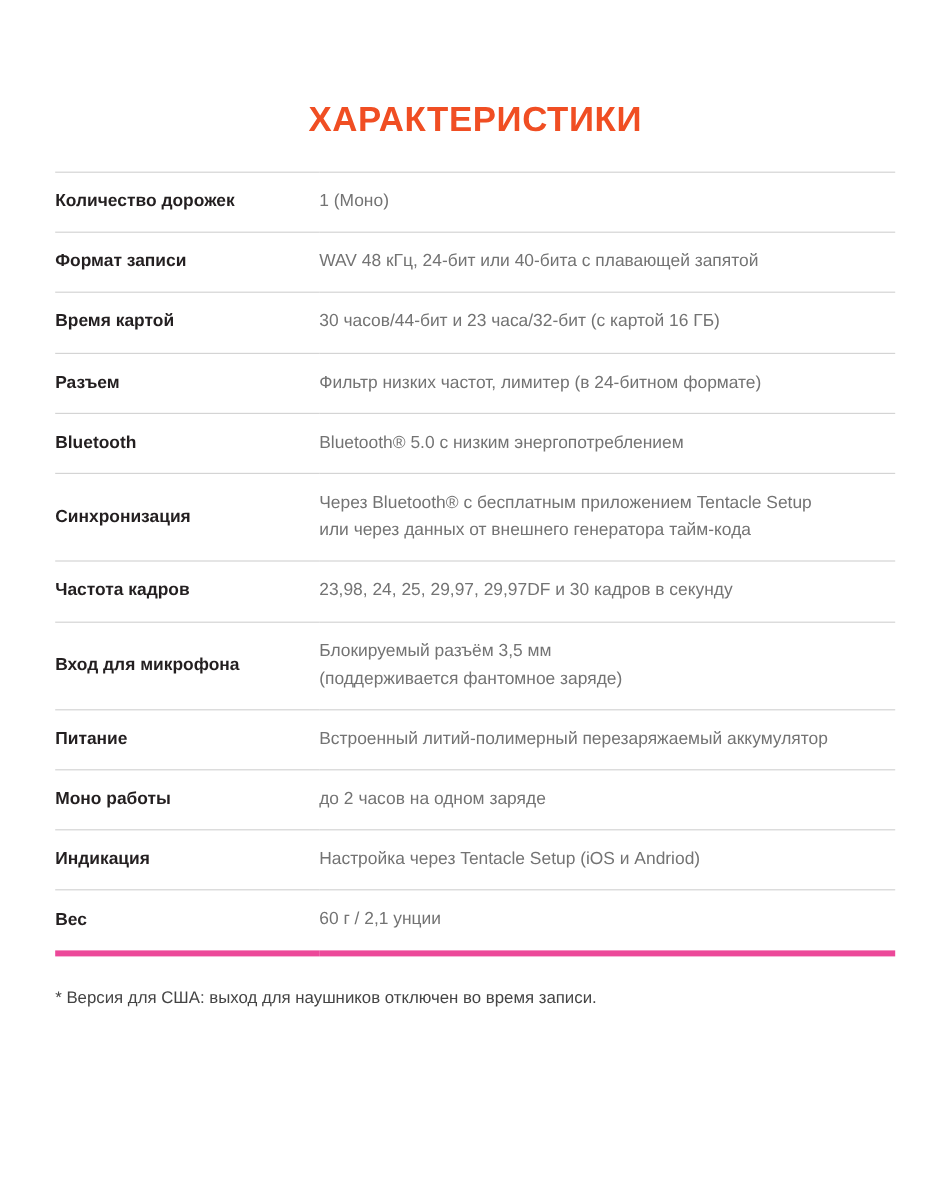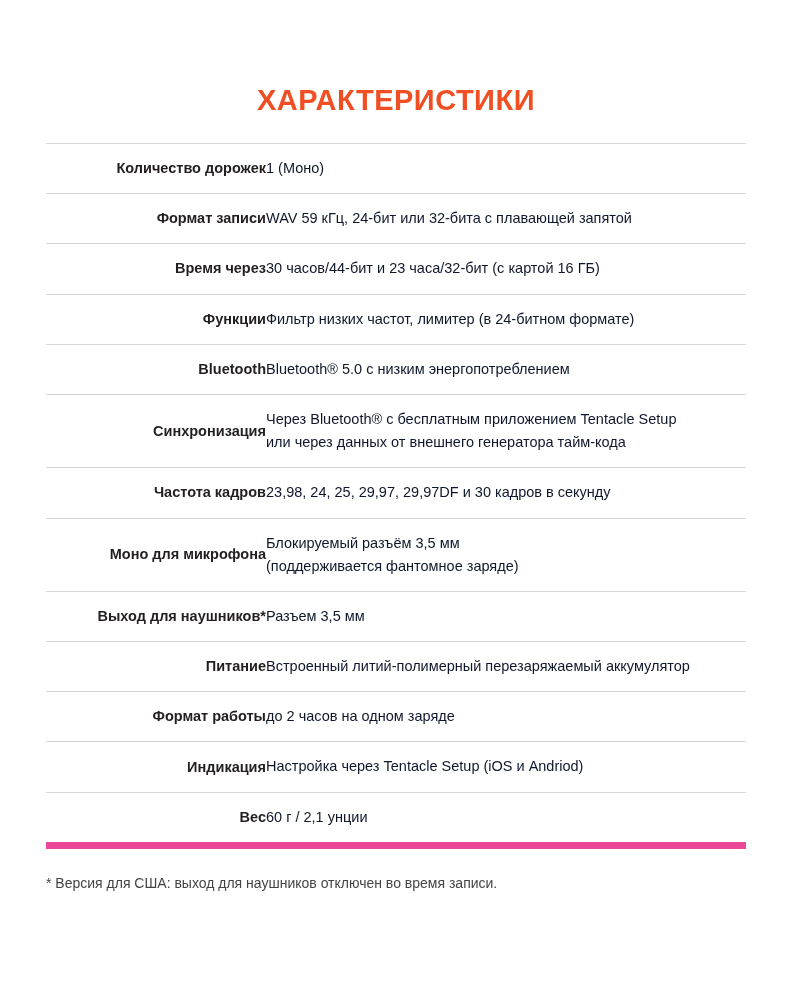--- a/index.html
+++ b/index.html
@@ -35,38 +35,38 @@
   table.spec {
     width: 700px;
     margin: 0 auto;
     border-collapse: collapse;
     table-layout: fixed;
   }
   table.spec tr {
     border-top: 1px solid #d4d4d4;
   }
   table.spec tr:last-child {
-    border-bottom: 7px solid #ec4899;
+    border-bottom: 5px solid #ec4899;
   }
   table.spec td {
     vertical-align: middle;
     padding: 13px 0;
   }
   td.label {
     width: 220px;
-    text-align: right;
+    text-align: left;
     padding-right: 22px;
     font-size: 14.5px;
     font-weight: bold;
     color: #231f20;
     line-height: 1.45;
   }
   td.value {
     font-size: 14.5px;
-    color: #0f172a;
+    color: #737373;
     line-height: 1.6;
     padding-left: 2px;
   }
   td.value .line {
     display: block;
   }
   .footnote {
     width: 700px;
     margin: 0 auto;
     padding-top: 26px;
@@ -85,31 +85,31 @@
     <tbody>
         <tr>
           <td class="label">Количество дорожек</td>
           <td class="value">
             <span class="line">1  (Моно)</span>
           </td>
         </tr>
         <tr>
           <td class="label">Формат записи</td>
           <td class="value">
-            <span class="line">WAV 59 кГц, 24-бит или 32-бита с плавающей запятой</span>
+            <span class="line">WAV 48 кГц, 24-бит или 40-бита с плавающей запятой</span>
           </td>
         </tr>
         <tr>
-          <td class="label">Время через</td>
+          <td class="label">Время картой</td>
           <td class="value">
             <span class="line">30 часов/44-бит и 23 часа/32-бит (с картой 16 ГБ)</span>
           </td>
         </tr>
         <tr>
-          <td class="label">Функции</td>
+          <td class="label">Разъем</td>
           <td class="value">
             <span class="line">Фильтр низких частот, лимитер (в 24-битном формате)</span>
           </td>
         </tr>
         <tr>
           <td class="label">Bluetooth</td>
           <td class="value">
             <span class="line">Bluetooth® 5.0 с низким энергопотреблением</span>
           </td>
         </tr>
@@ -120,40 +120,34 @@
             <span class="line">или через данных от внешнего генератора тайм-кода</span>
           </td>
         </tr>
         <tr>
           <td class="label">Частота кадров</td>
           <td class="value">
             <span class="line">23,98, 24, 25, 29,97, 29,97DF и 30 кадров в секунду</span>
           </td>
         </tr>
         <tr>
-          <td class="label">Моно для микрофона</td>
+          <td class="label">Вход для микрофона</td>
           <td class="value">
             <span class="line">Блокируемый разъём 3,5 мм</span>
             <span class="line">(поддерживается фантомное заряде)</span>
-          </td>
-        </tr>
-        <tr>
-          <td class="label">Выход для наушников*</td>
-          <td class="value">
-            <span class="line">Разъем 3,5 мм</span>
           </td>
         </tr>
         <tr>
           <td class="label">Питание</td>
           <td class="value">
             <span class="line">Встроенный литий-полимерный перезаряжаемый аккумулятор</span>
           </td>
         </tr>
         <tr>
-          <td class="label">Формат работы</td>
+          <td class="label">Моно работы</td>
           <td class="value">
             <span class="line">до 2 часов на одном заряде</span>
           </td>
         </tr>
         <tr>
           <td class="label">Индикация</td>
           <td class="value">
             <span class="line">Настройка через Tentacle Setup (iOS и Andriod)</span>
           </td>
         </tr>

